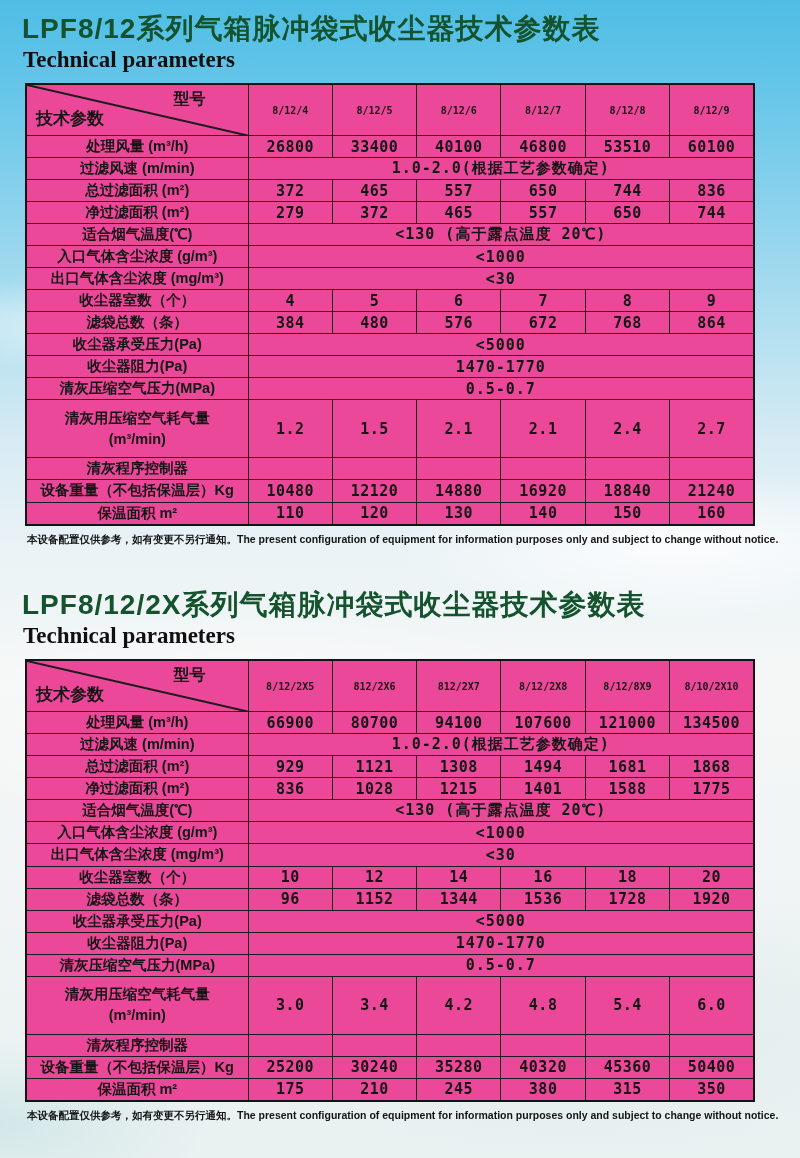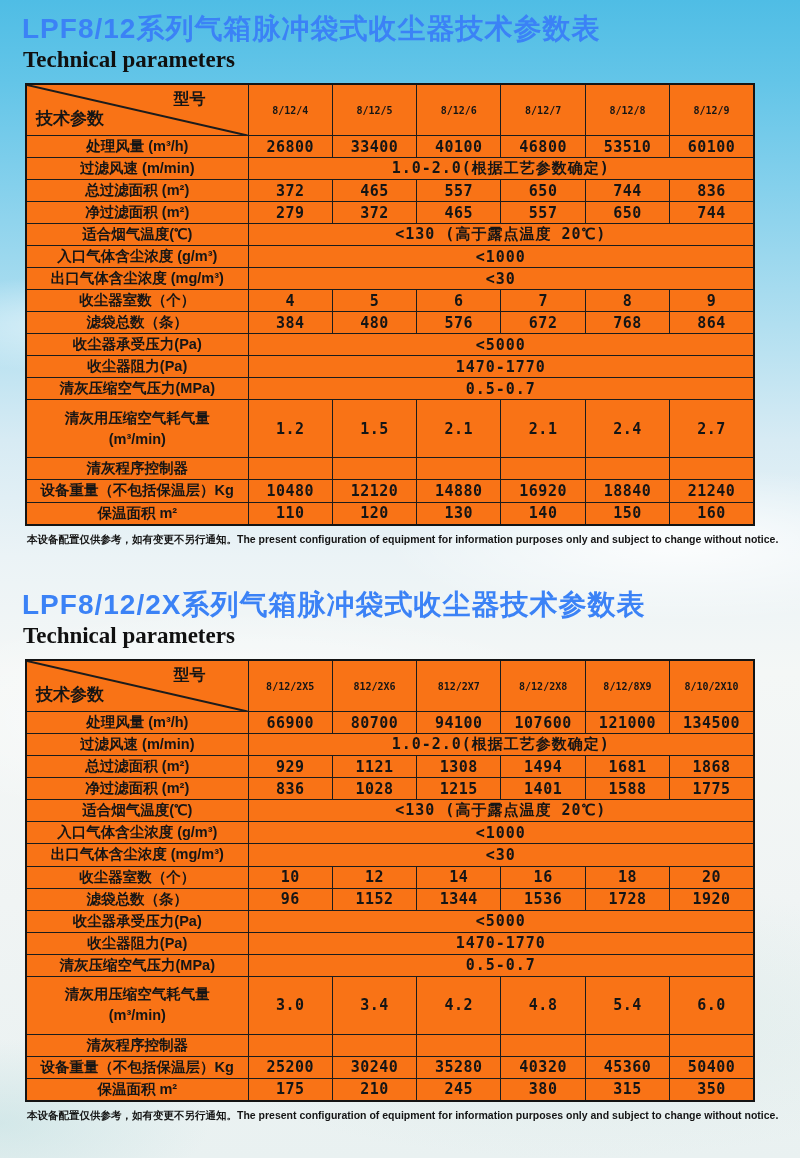--- a/index.html
+++ b/index.html
@@ -13,31 +13,31 @@
       radial-gradient(ellipse 520px 150px at 30% 62%, rgba(255,255,255,.75), rgba(255,255,255,0) 72%),
       radial-gradient(ellipse 600px 200px at 72% 88%, rgba(214,232,230,.55), rgba(255,255,255,0) 70%),
       radial-gradient(ellipse 300px 120px at 0% 97%, rgba(188,222,224,.5), rgba(255,255,255,0) 70%),
       linear-gradient(180deg,#4fbde5 0%,#63c5e8 7%,#84d0ec 16%,#b1dff0 28%,#d7ebf4 38%,#ebf3f6 48%,#f4f7f6 58%,#f0f4f4 78%,#e9f1f1 100%);
   }
   .page{padding-top:13px;}
   section{display:block;}
   .section-2{margin-top:44px;}
   h1.doc-title{
     font-size:28px;line-height:1.15;font-weight:bold;letter-spacing:1px;
-    margin:0 0 1px 22px;color:#3b82f6;
+    margin:0 0 1px 22px;color:#14532d;
   }
   .subtitle{
     font-family:Liberation Serif, serif;
     font-size:23px;font-weight:bold;line-height:1.2;
     margin:0 0 9px 23px;color:#101010;
   }
   table.params{
     border-collapse:collapse;table-layout:fixed;
     margin-left:25px;width:730px;
-    background:#f97316;
+    background:#ec4899;
     border:2.5px solid #141414;
   }
   table.params th, table.params td{
     border:1.6px solid #1c1c1c;
     padding:0 2px;vertical-align:middle;
   }
   tr.header-row{height:52px;}
   tbody tr{height:21px;}
   tbody tr.tall{height:58px;}
   th.corner-cell{position:relative;padding:0;}

